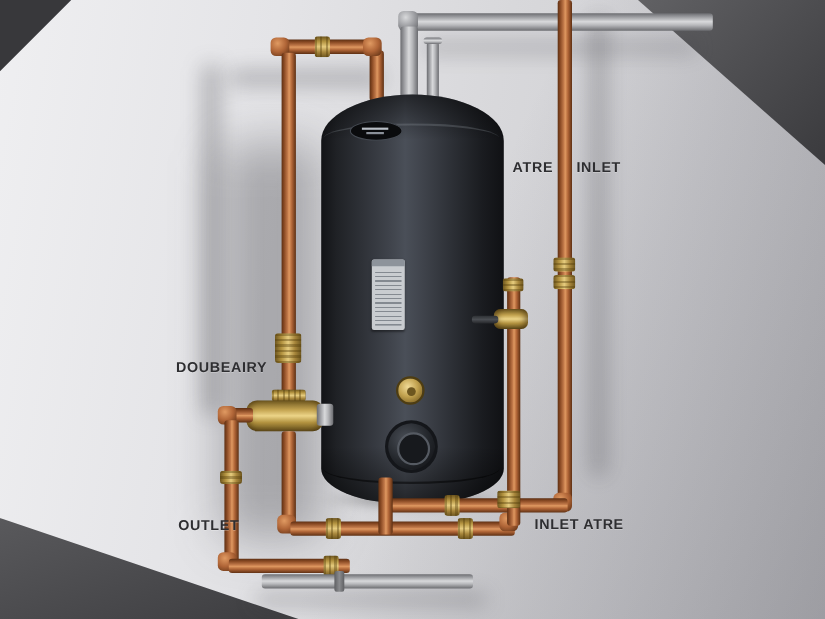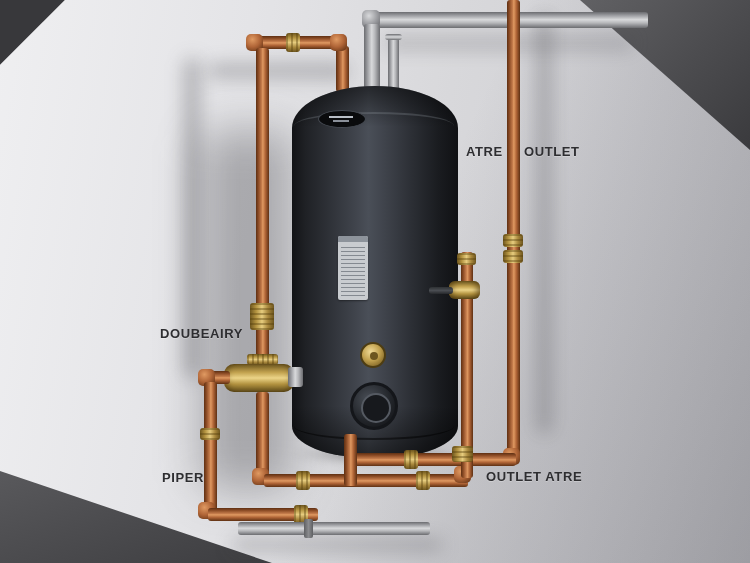--- a/index.html
+++ b/index.html
@@ -141,18 +141,18 @@
   <div class="abs z4 fit-v" style="left:457px;top:253px;width:19px;height:12px"></div>
   <div class="abs z4 brass-solid" style="left:449px;top:281px;width:31px;height:18px;border-radius:6px"></div>
   <div class="abs z4 handle" style="left:429px;top:287px;width:24px;height:7px"></div>
   <div class="abs z4 fit-v" style="left:452px;top:446px;width:21px;height:16px"></div>
   <div class="abs z4 copper-v" style="left:344px;top:434px;width:13px;height:52px"></div>
 
   <div class="abs z4 steel-h" style="left:238px;top:522px;width:192px;height:13px"></div>
   <div class="abs z4 bracket" style="left:304px;top:519px;width:9px;height:19px"></div>
 
   <div class="lbl z6" style="left:466px;top:145px">ATRE</div>
-  <div class="lbl z6" style="left:524px;top:145px">OUTLET</div>
+  <div class="lbl z6" style="left:524px;top:145px">INLET</div>
   <div class="lbl z6" style="left:160px;top:327px">DOUBEAIRY</div>
-  <div class="lbl z6" style="left:162px;top:471px">PIPER</div>
-  <div class="lbl z6" style="left:486px;top:470px">OUTLET ATRE</div>
+  <div class="lbl z6" style="left:162px;top:471px">OUTLET</div>
+  <div class="lbl z6" style="left:486px;top:470px">INLET ATRE</div>
 
 </div>
 
 </body></html>

